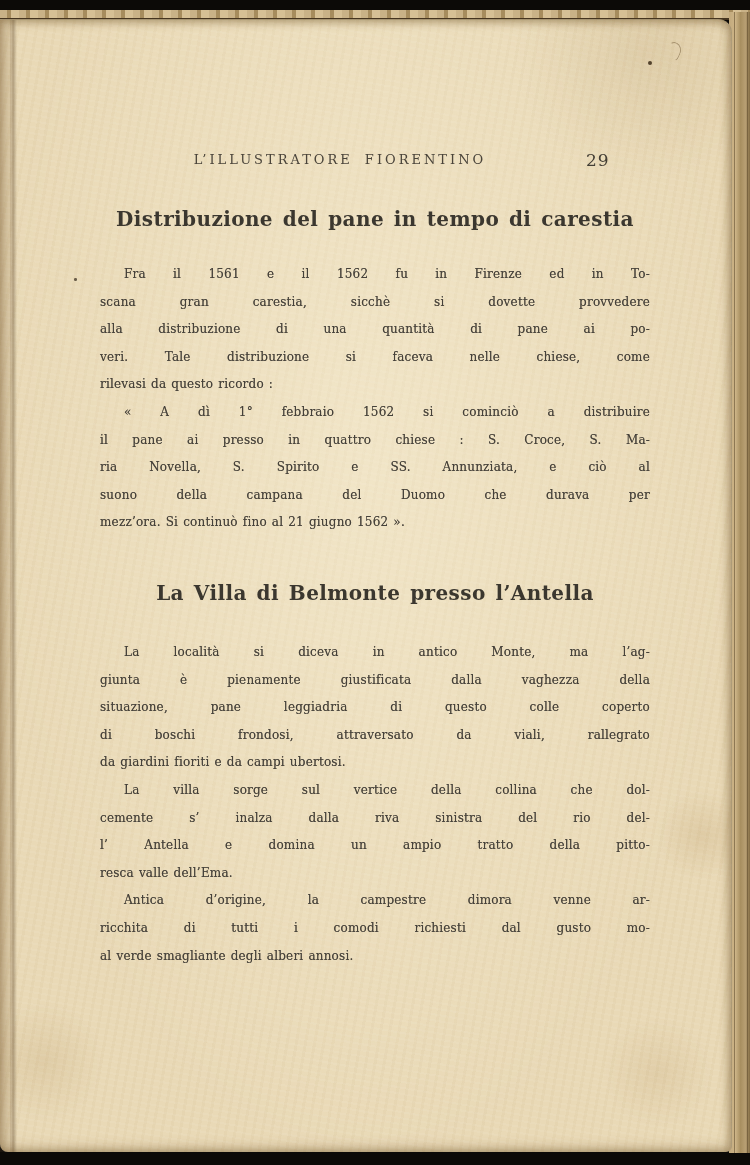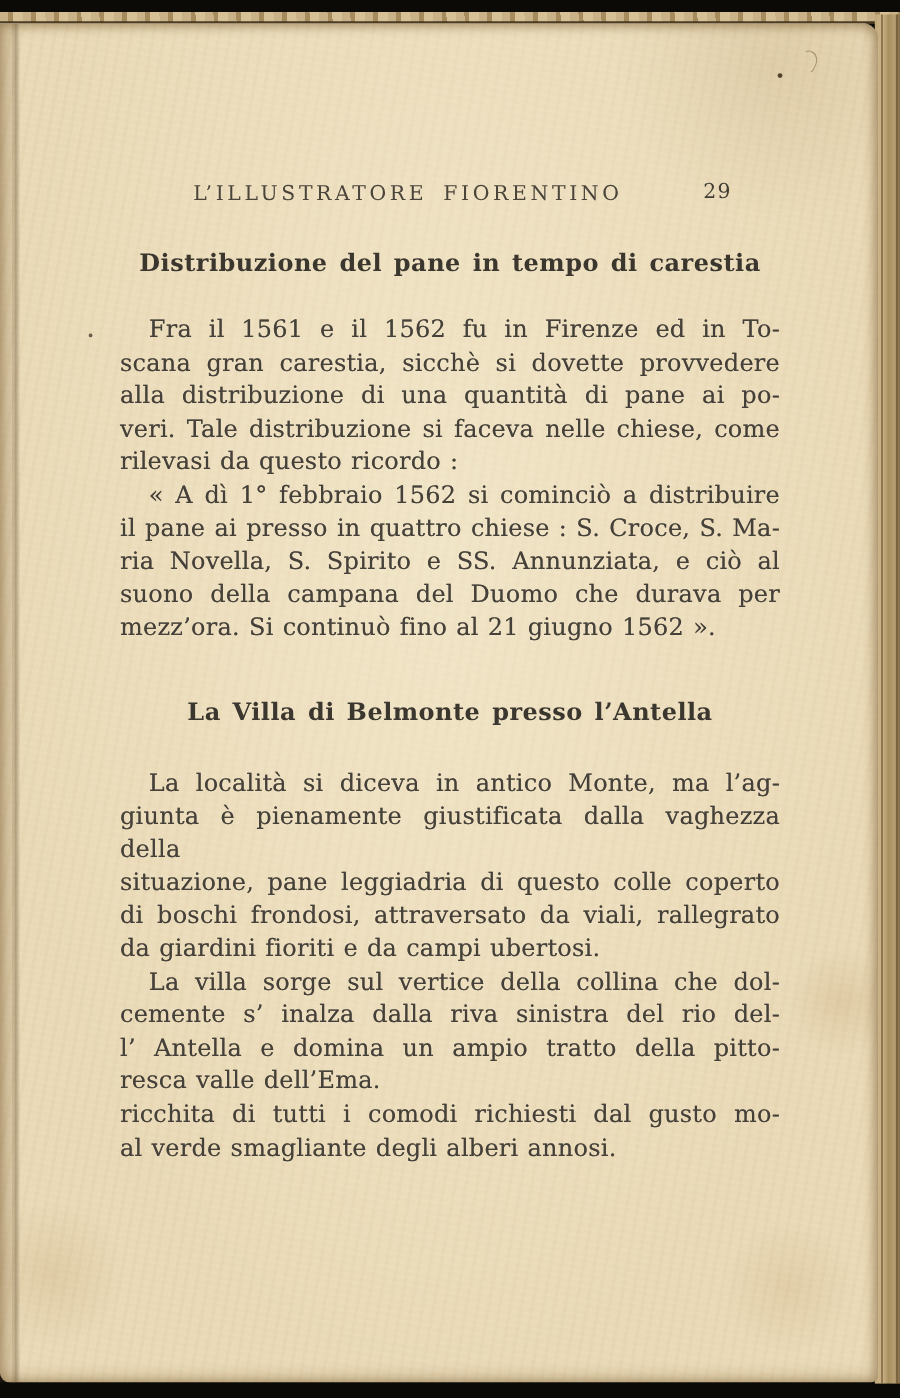--- a/index.html
+++ b/index.html
@@ -48,37 +48,37 @@
   .crease-shade{
     position:absolute;left:0;top:0;bottom:0;width:11px;
     background:rgba(120,95,55,.14);
   }
   .running-header{
     position:absolute;left:100px;top:132px;width:550px;height:22px;
     color:#4e483c;
   }
   .header-title{
     position:absolute;left:0;width:480px;text-align:center;
-    font-size:17px;letter-spacing:3px;word-spacing:5px;color:#4a443a;
+    font-size:13px;letter-spacing:3px;word-spacing:5px;color:#4a443a;
   }
   .page-number{
     position:absolute;left:486px;top:-2px;font-size:17px;color:#433e34;letter-spacing:1px;
   }
   .section-heading{
     position:absolute;left:100px;width:550px;margin:0;text-align:center;
     font-size:20px;font-weight:bold;color:#3b372f;letter-spacing:.4px;word-spacing:2.5px;
   }
   .heading-1{top:187px;}
   .heading-2{top:561px;}
   .paras{position:absolute;left:100px;width:550px;color:#45413a;}
   .sec0{top:241px;}
   .sec1{top:619px;}
   .para{margin:0;}
   .line{
-    font-size:20px;line-height:27.6px;white-space:nowrap;
+    font-size:12px;line-height:27.6px;white-space:nowrap;
     text-align:justify;text-align-last:justify;
     word-spacing:1px;letter-spacing:.2px;white-space:normal;
     text-shadow:0 0 .4px rgba(55,48,38,.55);
   }
   .line.first{text-indent:24px;}
   .line.last{text-align-last:left;}
   .ink-dot{
     position:absolute;left:648px;top:41px;width:4px;height:4px;border-radius:50%;
     background:#52422c;
   }
@@ -136,20 +136,21 @@
           <div class="line">di boschi frondosi, attraversato da viali, rallegrato</div>
           <div class="line last">da giardini fioriti e da campi ubertosi.</div>
         </div>
         <div class="para">
           <div class="line first">La villa sorge sul vertice della collina che dol-</div>
           <div class="line">cemente s’ inalza dalla riva sinistra del rio del-</div>
           <div class="line">l’ Antella e domina un ampio tratto della pitto-</div>
           <div class="line last">resca valle dell’Ema.</div>
         </div>
         <div class="para">
+          <div class="line first">Antica d’origine, la campestre dimora venne ar-</div>
           <div class="line">ricchita di tutti i comodi richiesti dal gusto mo-</div>
           <div class="line last">al verde smagliante degli alberi annosi.</div>
         </div>
       </div>
 
     <span class="ink-dot"></span>
     <span class="curl-mark"></span>
     <span class="tiny-dot"></span>
   </div>
 </div>

